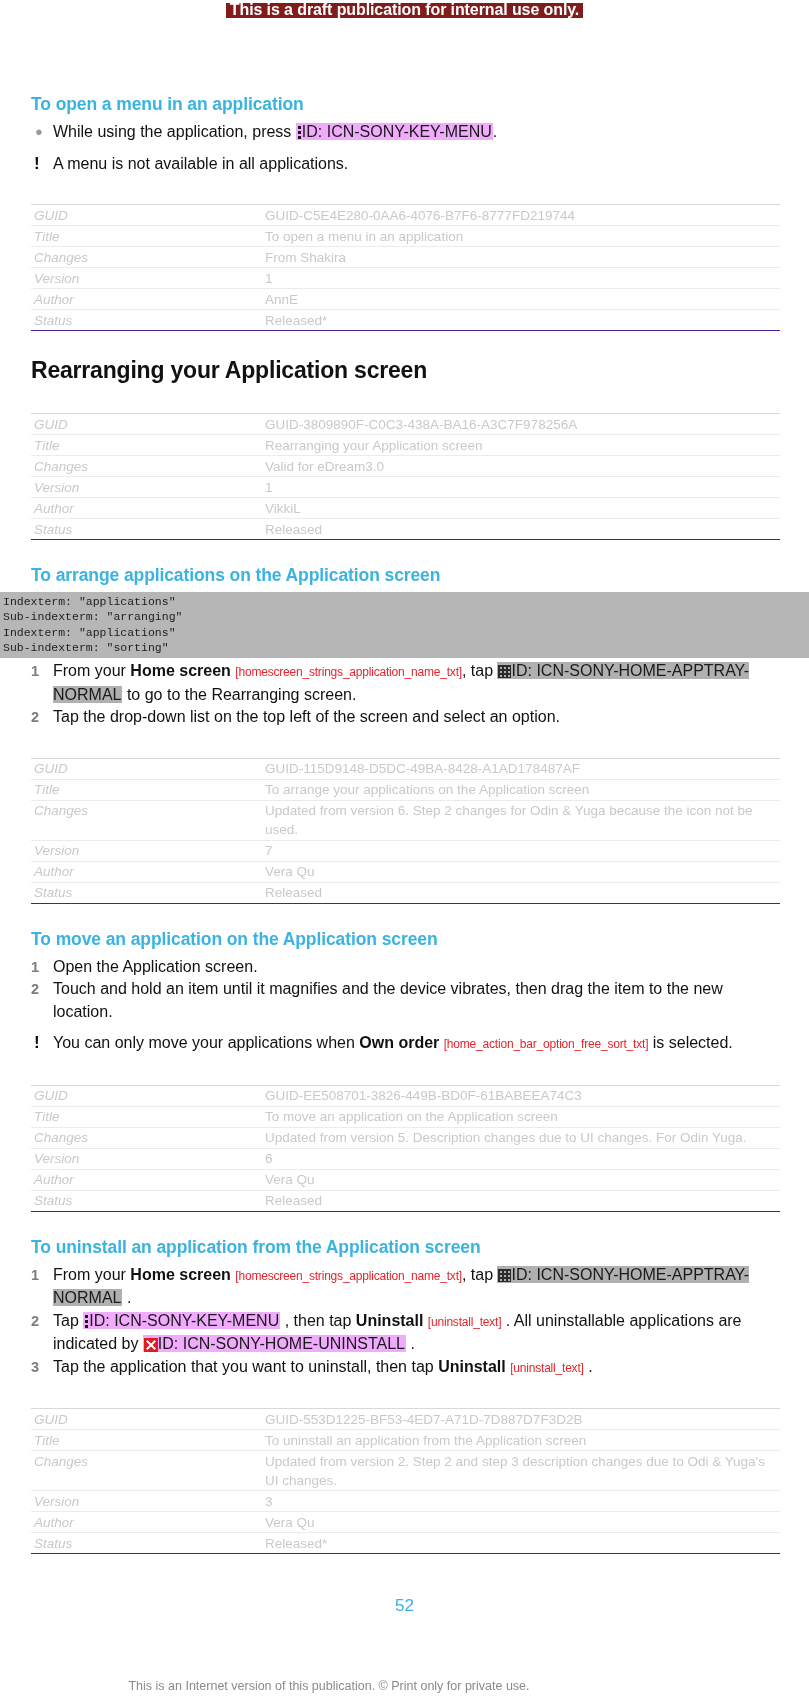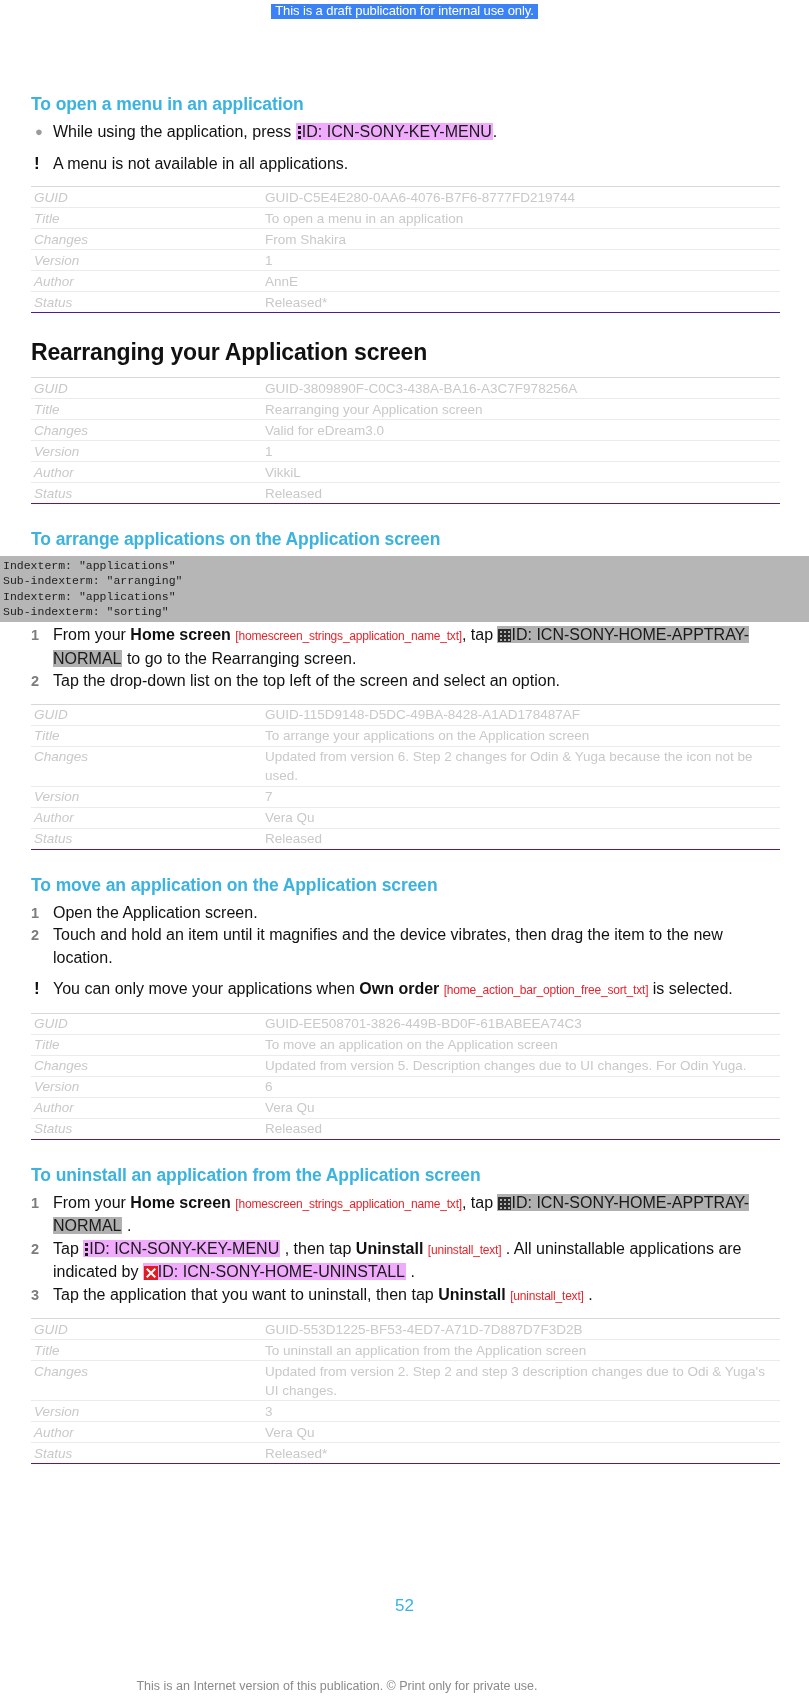--- a/index.html
+++ b/index.html
@@ -26,24 +26,24 @@
   
   .draft-banner {
     position: absolute;
     top: 1px;
     left: 0;
     width: 809px;
     text-align: center;
   }
   .draft-banner span {
     display: inline-block;
-    background: #3b82f6;
+    background: #7f1d1d;
     color: #ffffff;
-    font-size: 13px;
-    font-weight: normal;
+    font-size: 16px;
+    font-weight: bold;
     letter-spacing: -0.1px;
     padding: 1px 4px 2px 4px;
     line-height: 12px;
   }
 
   
   .content {
     position: absolute;
     left: 31px;
     top: 94px;
@@ -207,21 +207,21 @@
     margin: 3px 0 2px -31px;
     width: 809px;
     box-sizing: border-box;
   }
   .indexterm div { white-space: pre; }
 
   
   table.meta {
     width: 749px;
     border-collapse: collapse;
-    margin: 11px 0 0 0;
+    margin: 29px 0 0 0;
     table-layout: fixed;
     color: #c9c9c9;
   }
   table.meta td {
     font-size: 13.5px;
     line-height: 19px;
     padding: 0.5px 0 0.5px 3px;
     border-bottom: 1px solid #ebebeb;
     vertical-align: top;
   }
@@ -243,21 +243,21 @@
     left: 0;
     top: 1596px;
     width: 809px;
     text-align: center;
     font-size: 17px;
     color: #3ab3e0;
     font-weight: normal;
   }
   .footer-note {
     position: absolute;
-    left: 8px;
+    left: 0;
     top: 1679px;
     width: 658px;
     text-align: center;
     font-size: 12.5px;
     color: #8a8a8a;
   }
 </style>
 </head>
 <body>
 

